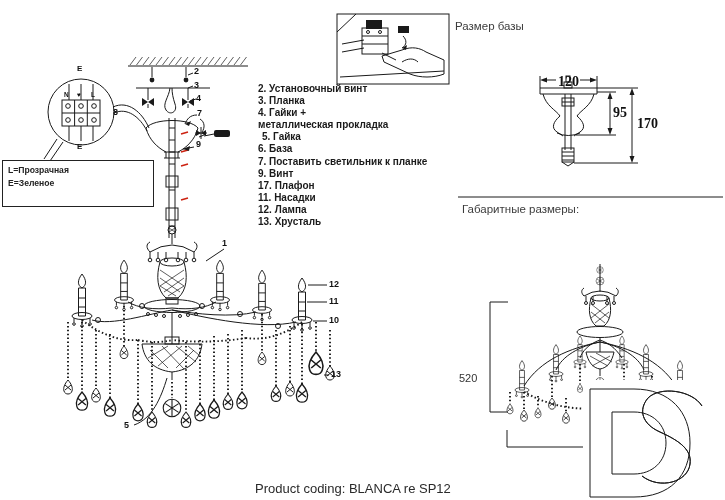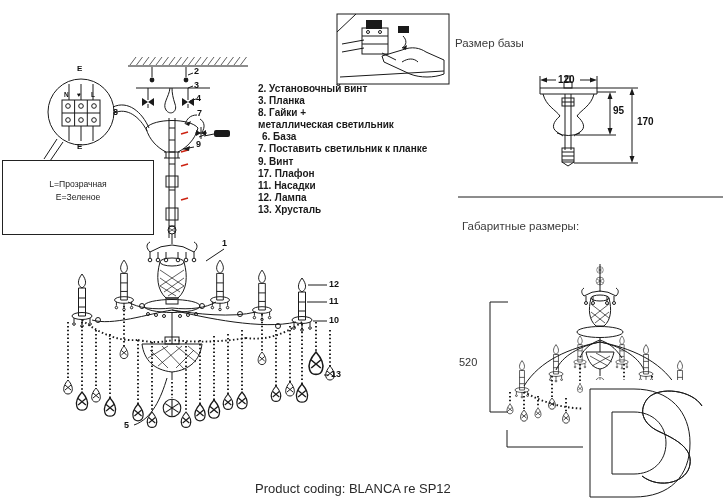--- a/index.html
+++ b/index.html
@@ -8,28 +8,28 @@
   #art{position:absolute;left:0;top:0;}
   #art path,#art line,#art rect,#art circle,#art ellipse{stroke:#1a1a1a;fill:none;stroke-width:1;}
   #art .fill{fill:#1a1a1a;stroke:none;}
   #art .bead{stroke-width:1.9;stroke-dasharray:1.5 2.4;}
   #art .thin{stroke-width:.7;}
   #art .red{stroke:#cc2211;stroke-width:1.6;}
   #art .wht{fill:#fff;stroke:none;}
   .t{position:absolute;color:#111;white-space:nowrap;}
   .co{font-size:9px;font-weight:700;}
   .tiny{font-size:6.5px;font-weight:700;}
-  .dim{font-size:10px;font-weight:700;}
-  .ttl{font-size:11.5px;color:#3c3c3c;margin-top:17px;}
+  .dim{font-size:14px;font-weight:700;font-family:Liberation Serif, serif;}
+  .ttl{font-size:11.5px;color:#3c3c3c;}
   #legend-box{position:absolute;left:2px;top:160px;width:140px;height:39px;border:1.5px solid #222;
-    padding:17px 5px;font-size:8.6px;font-weight:400;line-height:13px;color:#222;text-align:center;}
+    padding:3px 5px;font-size:8.6px;font-weight:700;line-height:13px;color:#222;}
   #parts-list{position:absolute;left:258px;top:83px;font-size:10px;font-weight:700;line-height:12.1px;color:#1a1a1a;}
   #parts-list div:nth-child(5){padding-left:4px;}
   #product-coding{position:absolute;left:255px;top:481px;font-size:13px;color:#2a2a2a;}
-  #dim-520{font-size:11px;color:#333;}
+  #dim-520{font-size:11px;color:#333;margin-top:16px;}
 </style>
 </head>
 <body>
 
 <div id="sheet">
 
 <svg id="art" width="725" height="500" viewBox="0 0 725 500">
   <defs>
     <g id="drop">
       <path d="M0,0 C-3.5,4 -5,8 -4,11 C-3,15 3,15 4,11 C5,8 3.5,4 0,0 Z" fill="#fff" stroke="#1a1a1a"></path>
@@ -297,22 +297,23 @@
   <span class="t co" style="left:222px;top:238px">1</span>
   <span class="t co" style="left:329px;top:279px">12</span>
   <span class="t co" style="left:329px;top:296px">11</span>
   <span class="t co" style="left:329px;top:315px">10</span>
   <span class="t co" style="left:331px;top:369px">13</span>
   <span class="t co" style="left:124px;top:420px">5</span>
 
   <div id="parts-list">
     <div>2. Установочный винт</div>
     <div>3. Планка</div>
-    <div>8. Гайки +</div>
-    <div>металлическая светильник</div>
+    <div>4. Гайки +</div>
+    <div>металлическая прокладка</div>
+    <div>5. Гайка</div>
     <div>6. База</div>
     <div>7. Поставить светильник к планке</div>
     <div>9. Винт</div>
     <div>17. Плафон</div>
     <div>11. Насадки</div>
     <div>12. Лампа</div>
     <div>13. Хрусталь</div>
   </div>
 
   <span class="t ttl" style="left:455px;top:20px">Размер базы</span>

